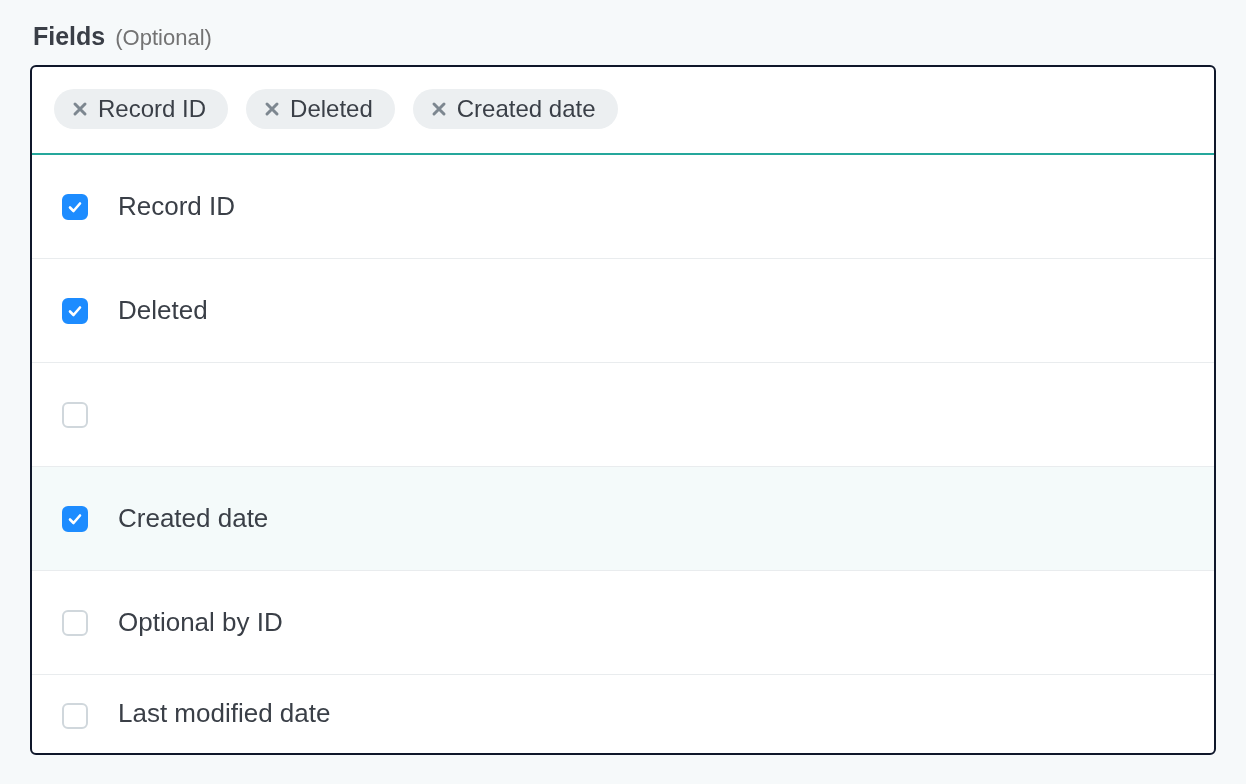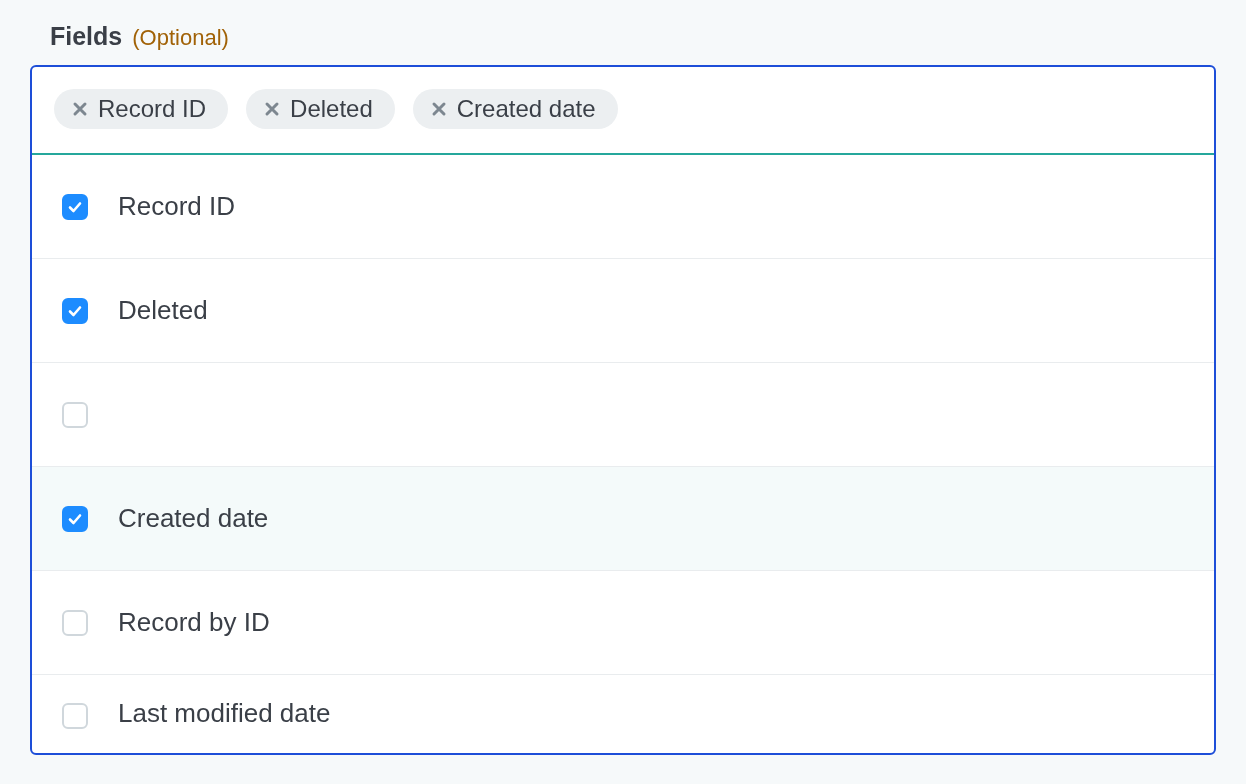--- a/index.html
+++ b/index.html
@@ -9,37 +9,37 @@
     width: 1246px;
     height: 784px;
     background: #f6f9fa;
     font-family: -apple-system, BlinkMacSystemFont, "Segoe UI", Helvetica, Arial, sans-serif;
     color: #2f3941;
   }
   .wrap {
     padding: 22px 30px 0 30px;
   }
   .header {
-    margin: 0 0 14px 20px;
+    margin: 0 0 14px 3px;
     display: flex;
     align-items: baseline;
     gap: 10px;
   }
   .header .title {
     font-size: 25px;
     font-weight: 700;
     color: #3a3f47;
   }
   .header .optional {
     font-size: 22px;
     font-weight: 400;
-    color: #a16207;
+    color: #737373;
   }
   .panel {
-    border: 2px solid #1d4ed8;
+    border: 2px solid #0f172a;
     border-radius: 6px;
     background: #ffffff;
     overflow: hidden;
   }
   .chips-row {
     display: flex;
     gap: 18px;
     padding: 22px 22px 24px 22px;
     border-bottom: 2px solid #25a79c;
   }
@@ -171,21 +171,21 @@
               <path d="M3 8.5 L6.5 12 L13 4.5" stroke="#ffffff" stroke-width="2.6" stroke-linecap="round" stroke-linejoin="round" fill="none"></path>
             </svg>
         </span>
         <span class="label">Created date</span>
       </div>
 
       <div class="row">
         <span class="cb">
           
         </span>
-        <span class="label">Record by ID</span>
+        <span class="label">Optional by ID</span>
       </div>
 
       <div class="row last">
         <span class="cb">
           
         </span>
         <span class="label">Last modified date</span>
       </div>
 
     </div>

